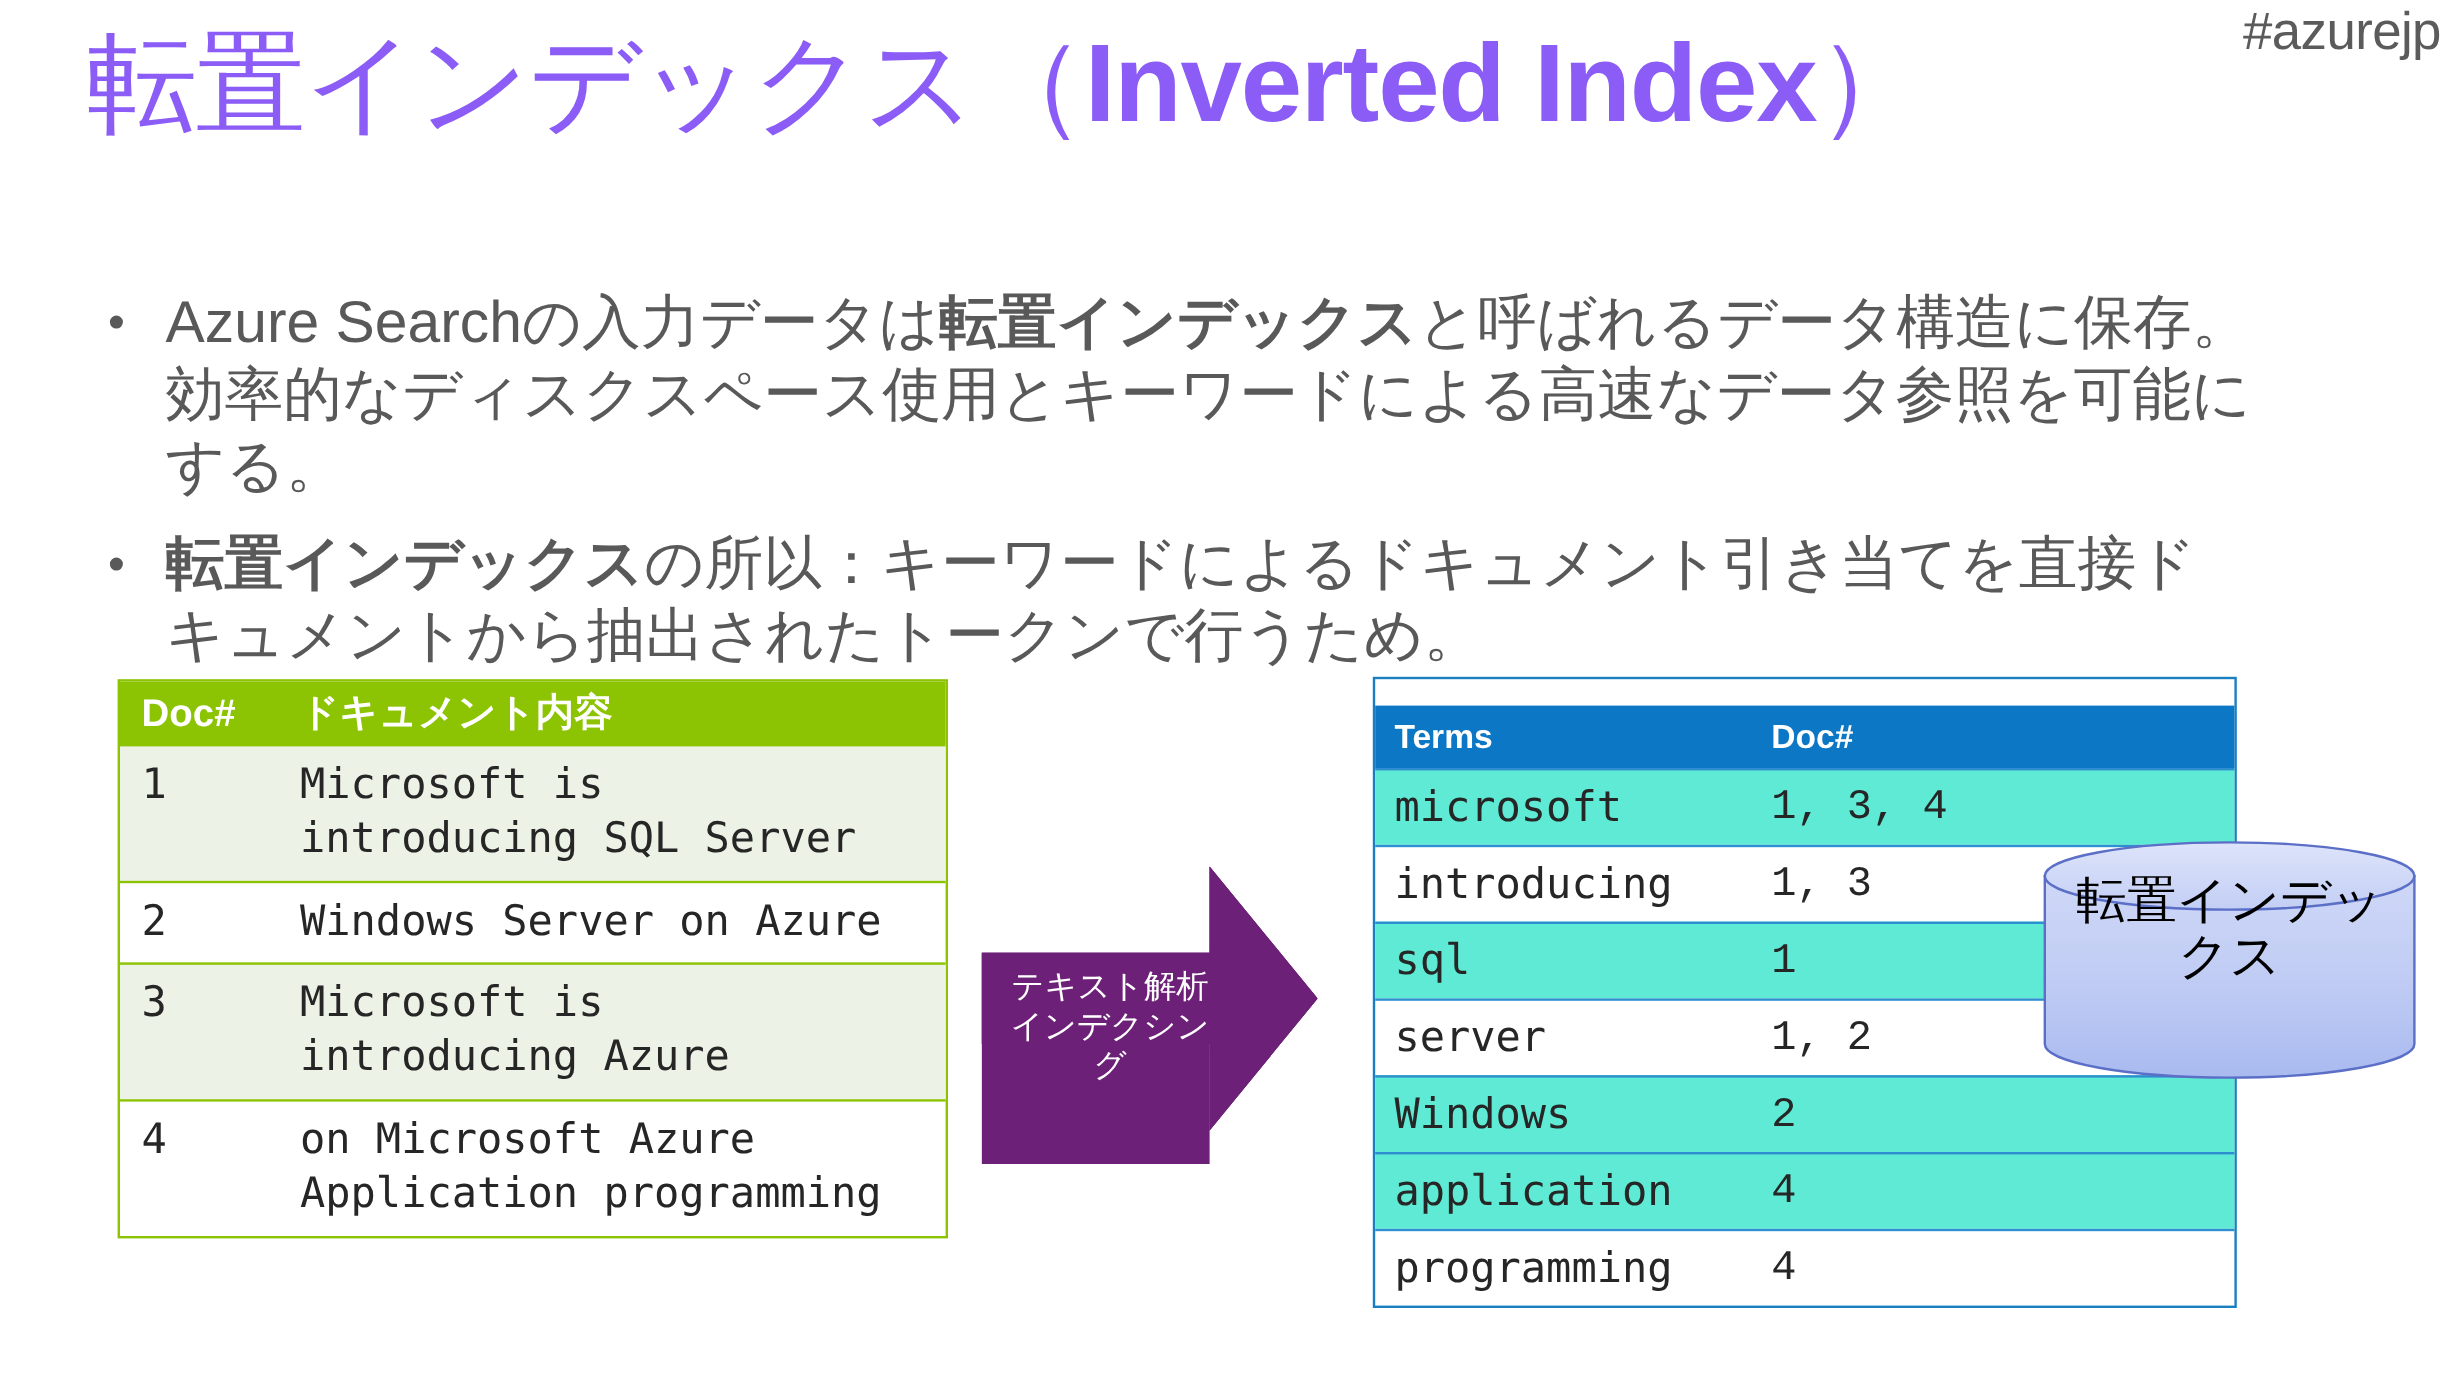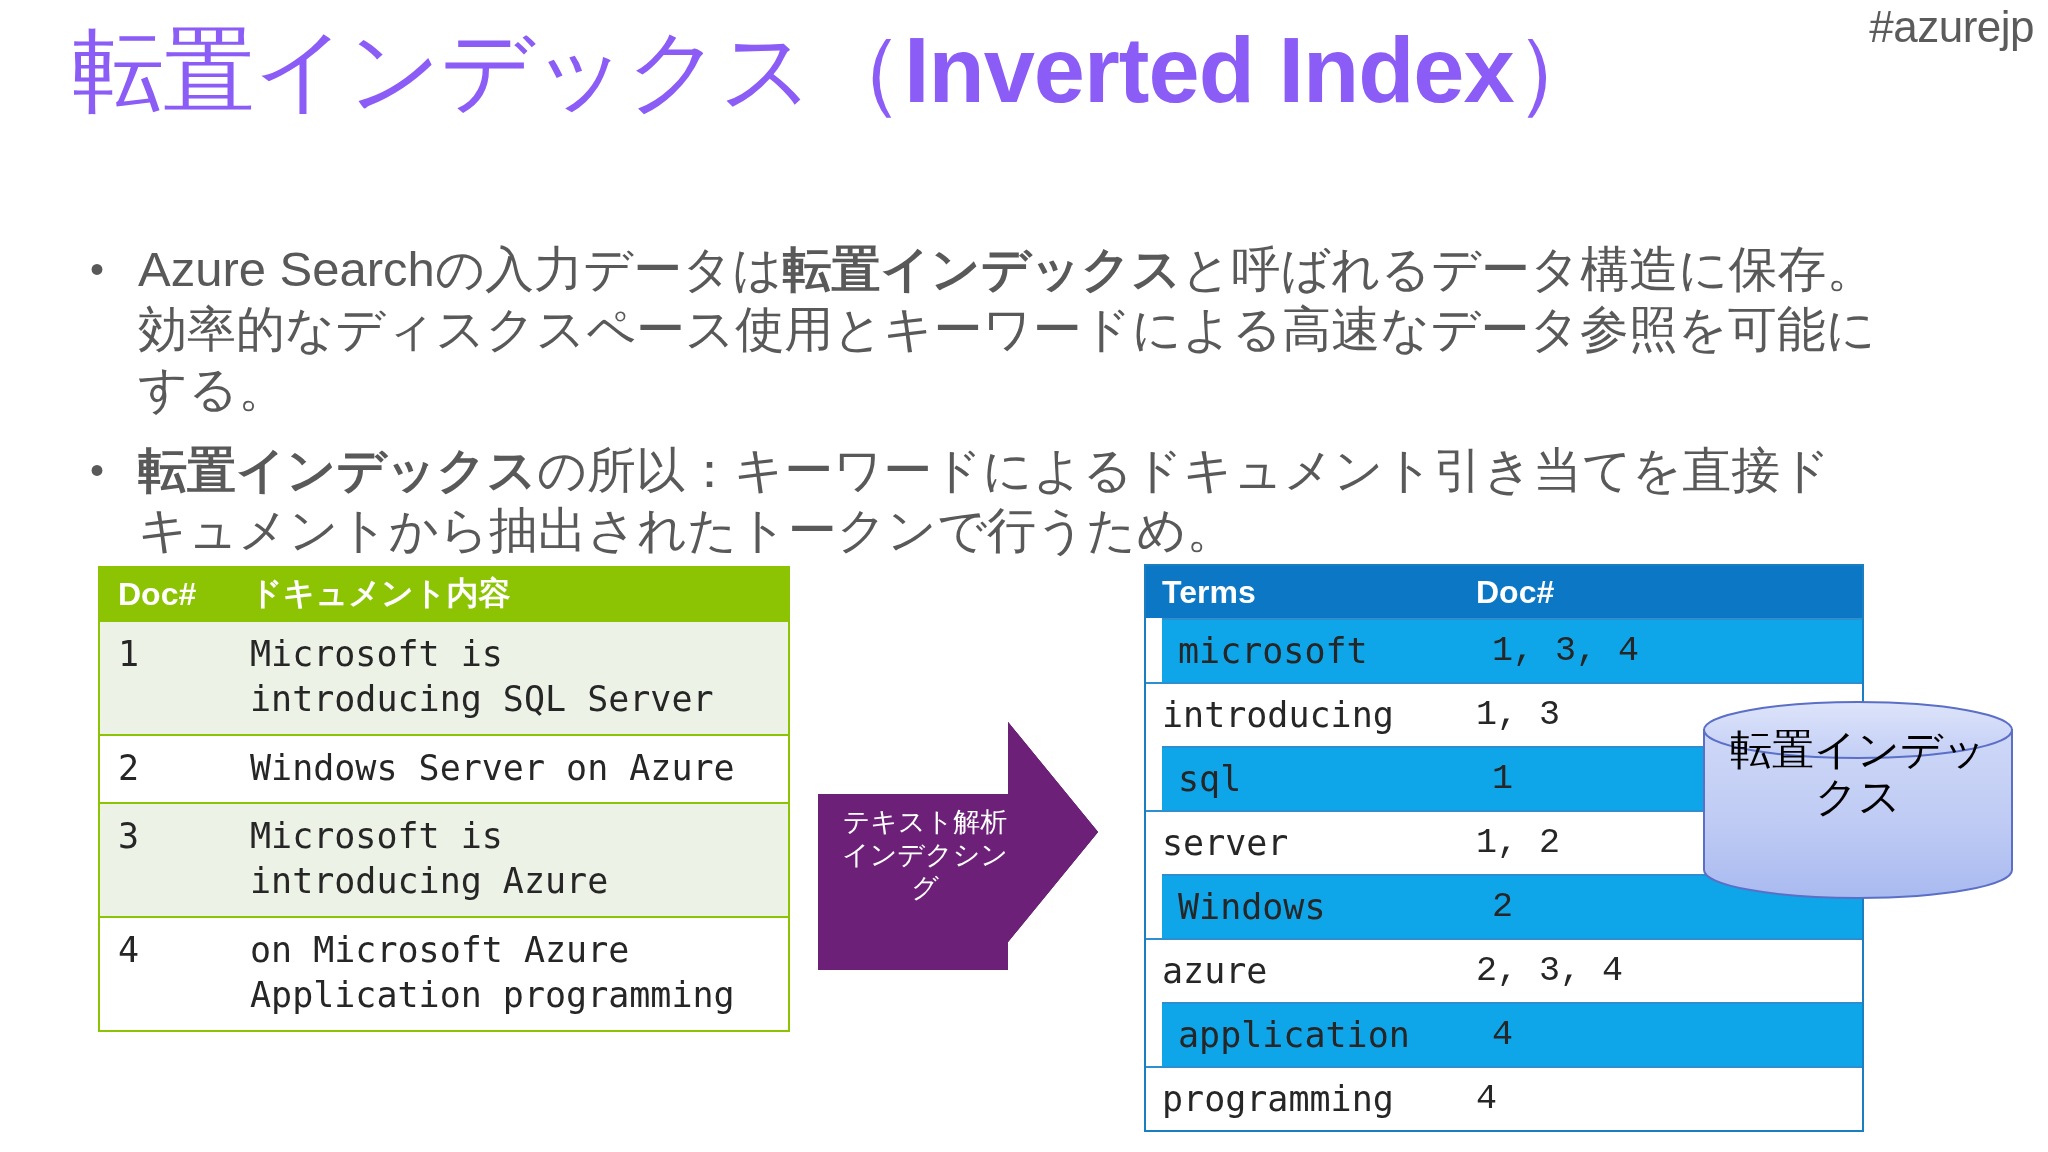--- a/index.html
+++ b/index.html
@@ -108,37 +108,38 @@
     top: 564px;
     width: 720px;
     border: 2px solid #1a7fc1;
     box-sizing: border-box;
     background: #ffffff;
   }
   #right-table .thead {
     display: flex;
     background: #0C77C4;
     color: #ffffff;
-    font-size: 32px;
+    font-size: 28px;
     font-weight: bold;
     height: 52px;
     align-items: center;
+    margin-top: 22px;
   }
   #right-table .thead .c1 { width: 330px; padding-left: 16px; box-sizing: border-box; }
   #right-table .thead .c2 { flex: 1; }
   #right-table .trow {
     display: flex;
     border-top: 2px solid #2e8fd0;
     font-family: "DejaVu Sans Mono", "Liberation Mono", monospace;
     font-size: 35px;
     color: #262626;
     height: 62px;
     align-items: center;
   }
-  #right-table .trow.alt { background: #0ea5e9; margin-left: 16px; }
+  #right-table .trow.alt { background: #5eead4; }
   #right-table .trow .c1 { width: 330px; padding-left: 16px; box-sizing: border-box; }
   #right-table .trow .c2 { flex: 1; font-family: Liberation Mono, monospace; }
 
   
   #arrow {
     position: absolute;
     left: 818px;
     top: 722px;
     width: 280px;
     height: 320px;
@@ -267,24 +268,20 @@
       <div class="c1">sql</div>
       <div class="c2">1</div>
     </div>
     <div class="trow">
       <div class="c1">server</div>
       <div class="c2">1, 2</div>
     </div>
     <div class="trow alt">
       <div class="c1">Windows</div>
       <div class="c2">2</div>
-    </div>
-    <div class="trow">
-      <div class="c1">azure</div>
-      <div class="c2">2, 3, 4</div>
     </div>
     <div class="trow alt">
       <div class="c1">application</div>
       <div class="c2">4</div>
     </div>
     <div class="trow">
       <div class="c1">programming</div>
       <div class="c2">4</div>
     </div>
   </div>

